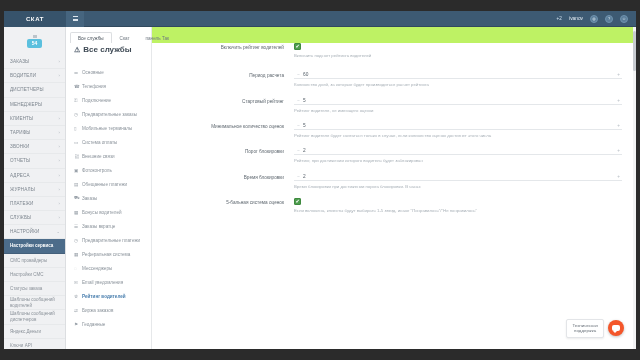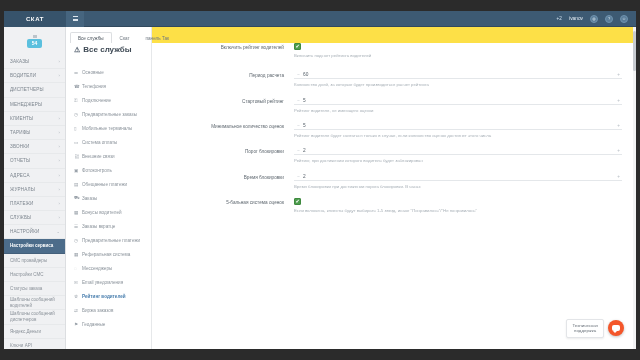--- a/index.html
+++ b/index.html
@@ -4,21 +4,21 @@
 <style>
   * { box-sizing: border-box; margin: 0; padding: 0; }
   html, body {
     width: 640px; height: 360px;
     overflow: hidden;
     background: #ffffff;
     font-family: "Liberation Sans", sans-serif;
     font-size: 5px;
     color: #3a3f44;
   }
-  .app { position: relative; width: 640px; height: 360px; background: #fde047; }
+  .app { position: relative; width: 640px; height: 360px; background: #bef264; }
 
   
   .chrome-top {
     position: absolute; top: 0; left: 0; width: 640px; height: 11px;
     background: #2b2b2b;
   }
   .chrome-bottom {
     position: absolute; bottom: 0; left: 0; width: 640px; height: 11px;
     background: #2b2b2b;
   }

